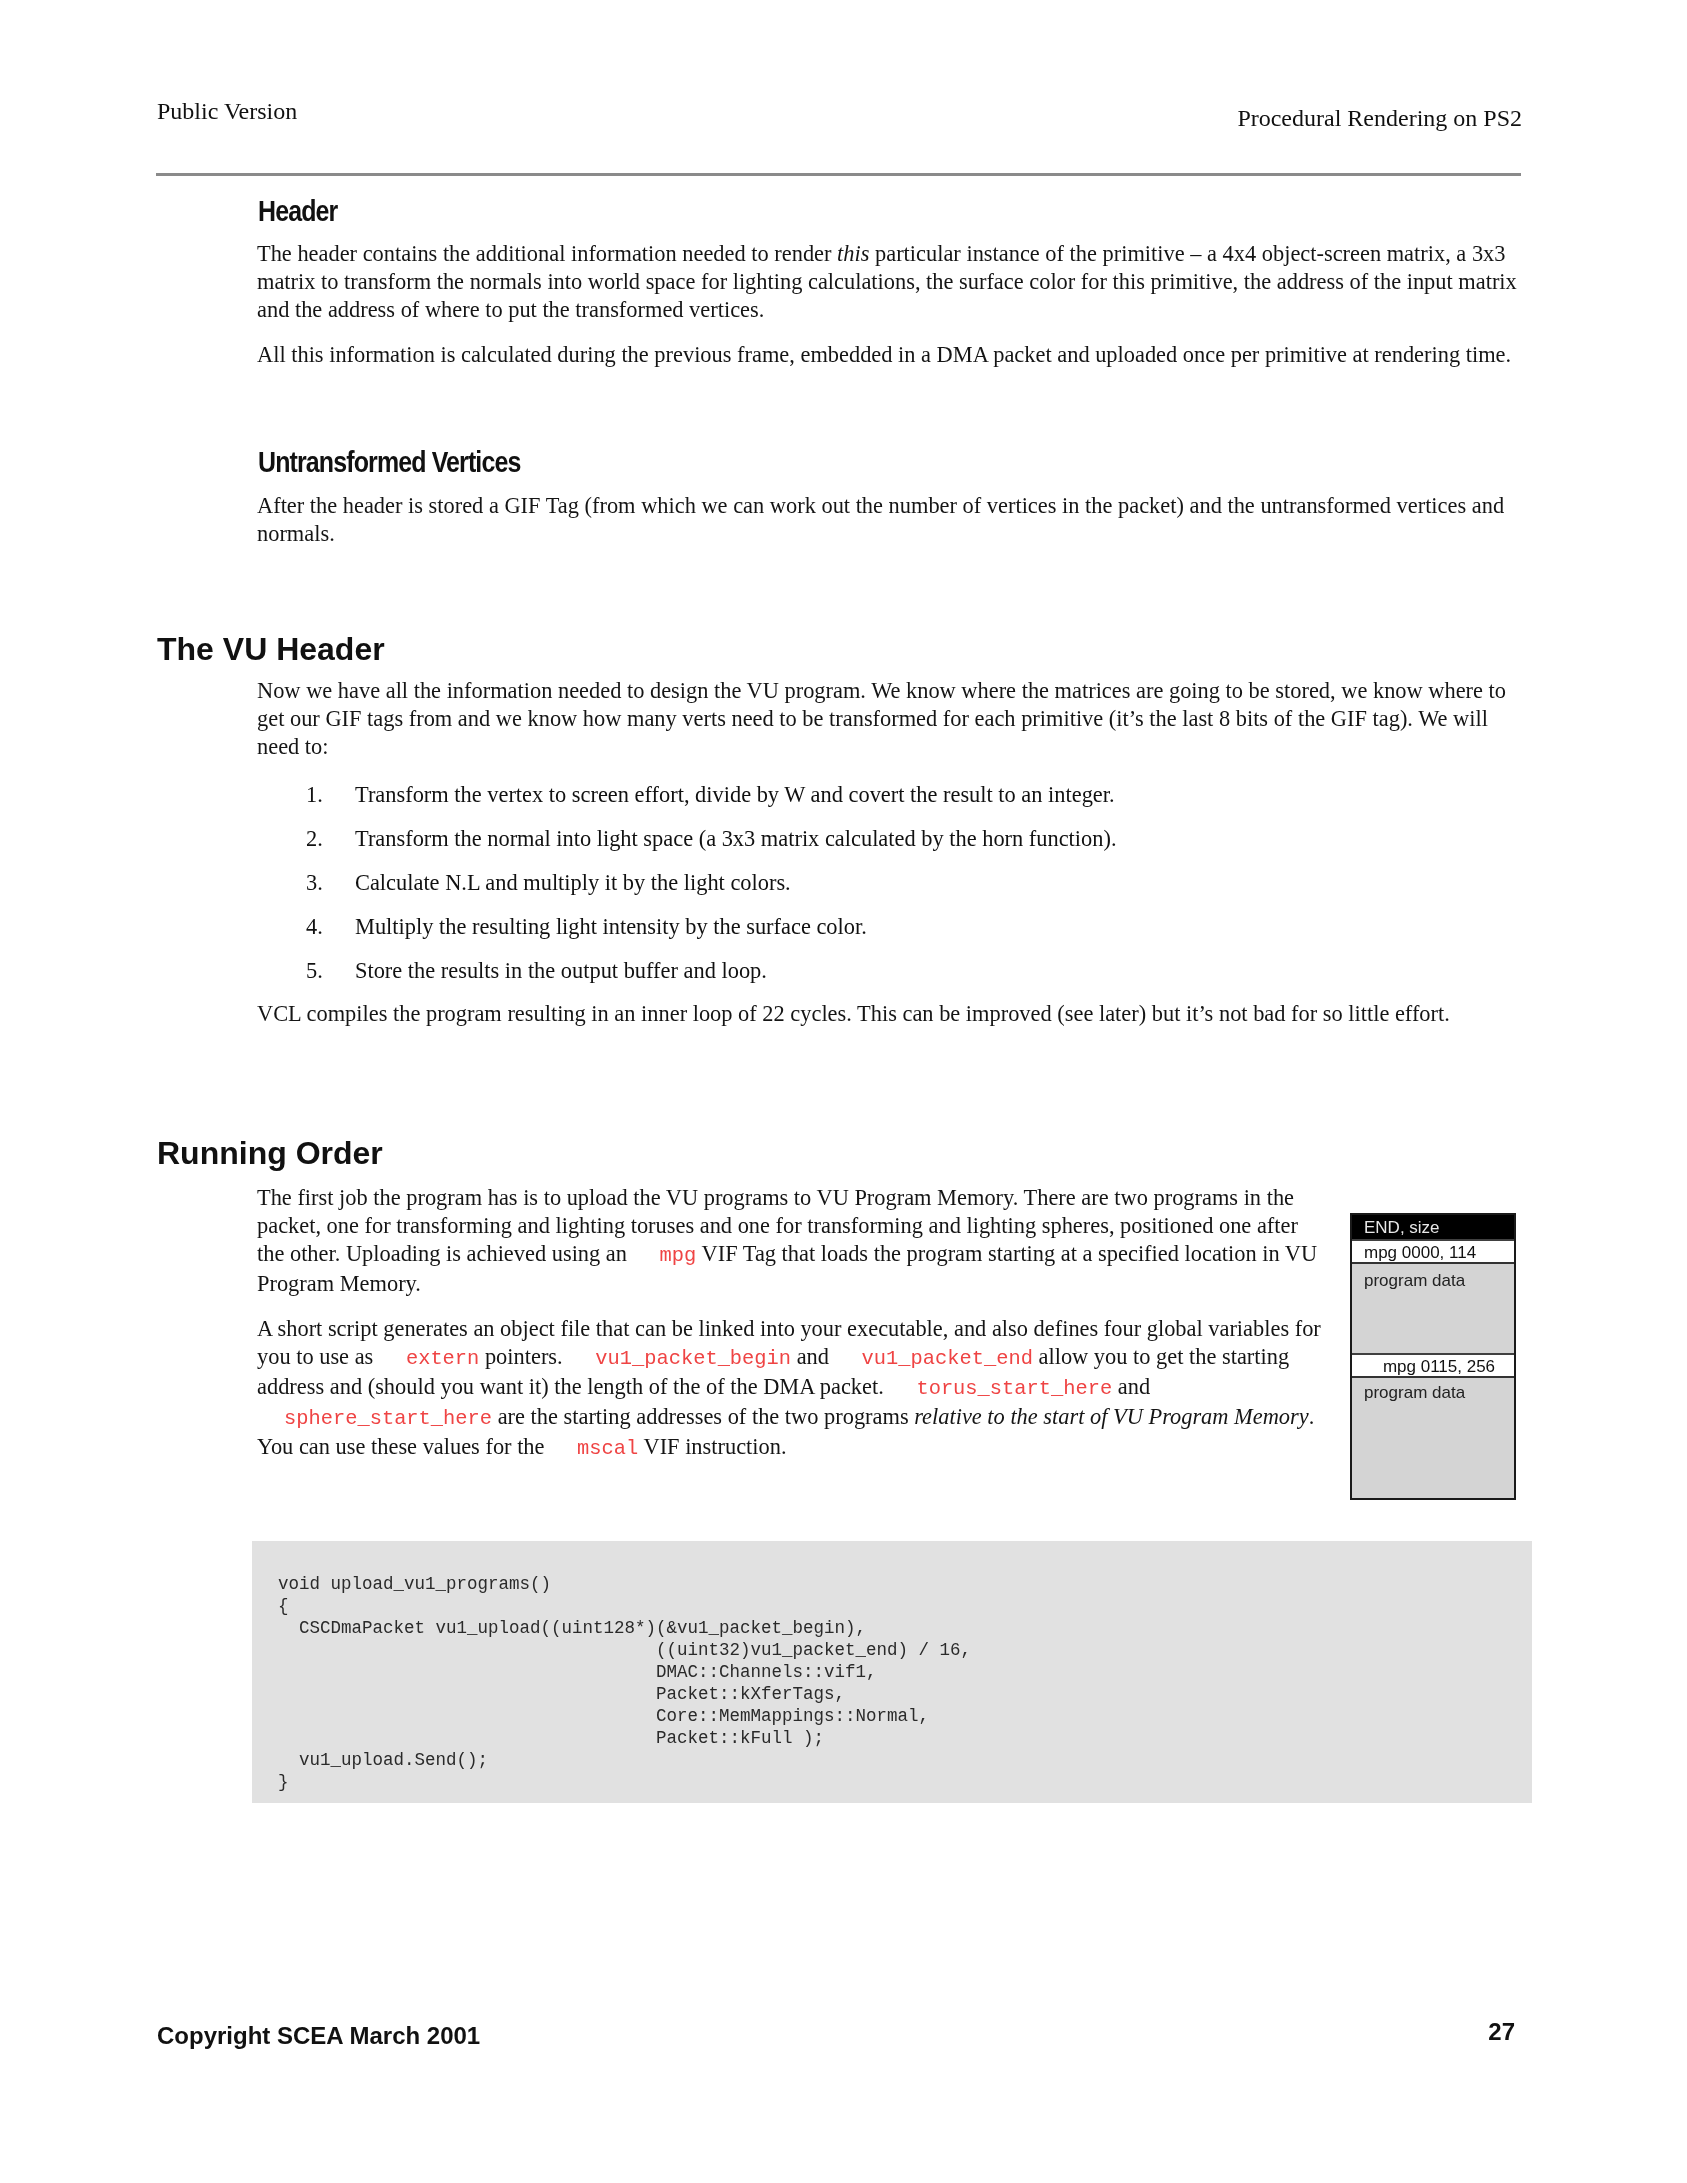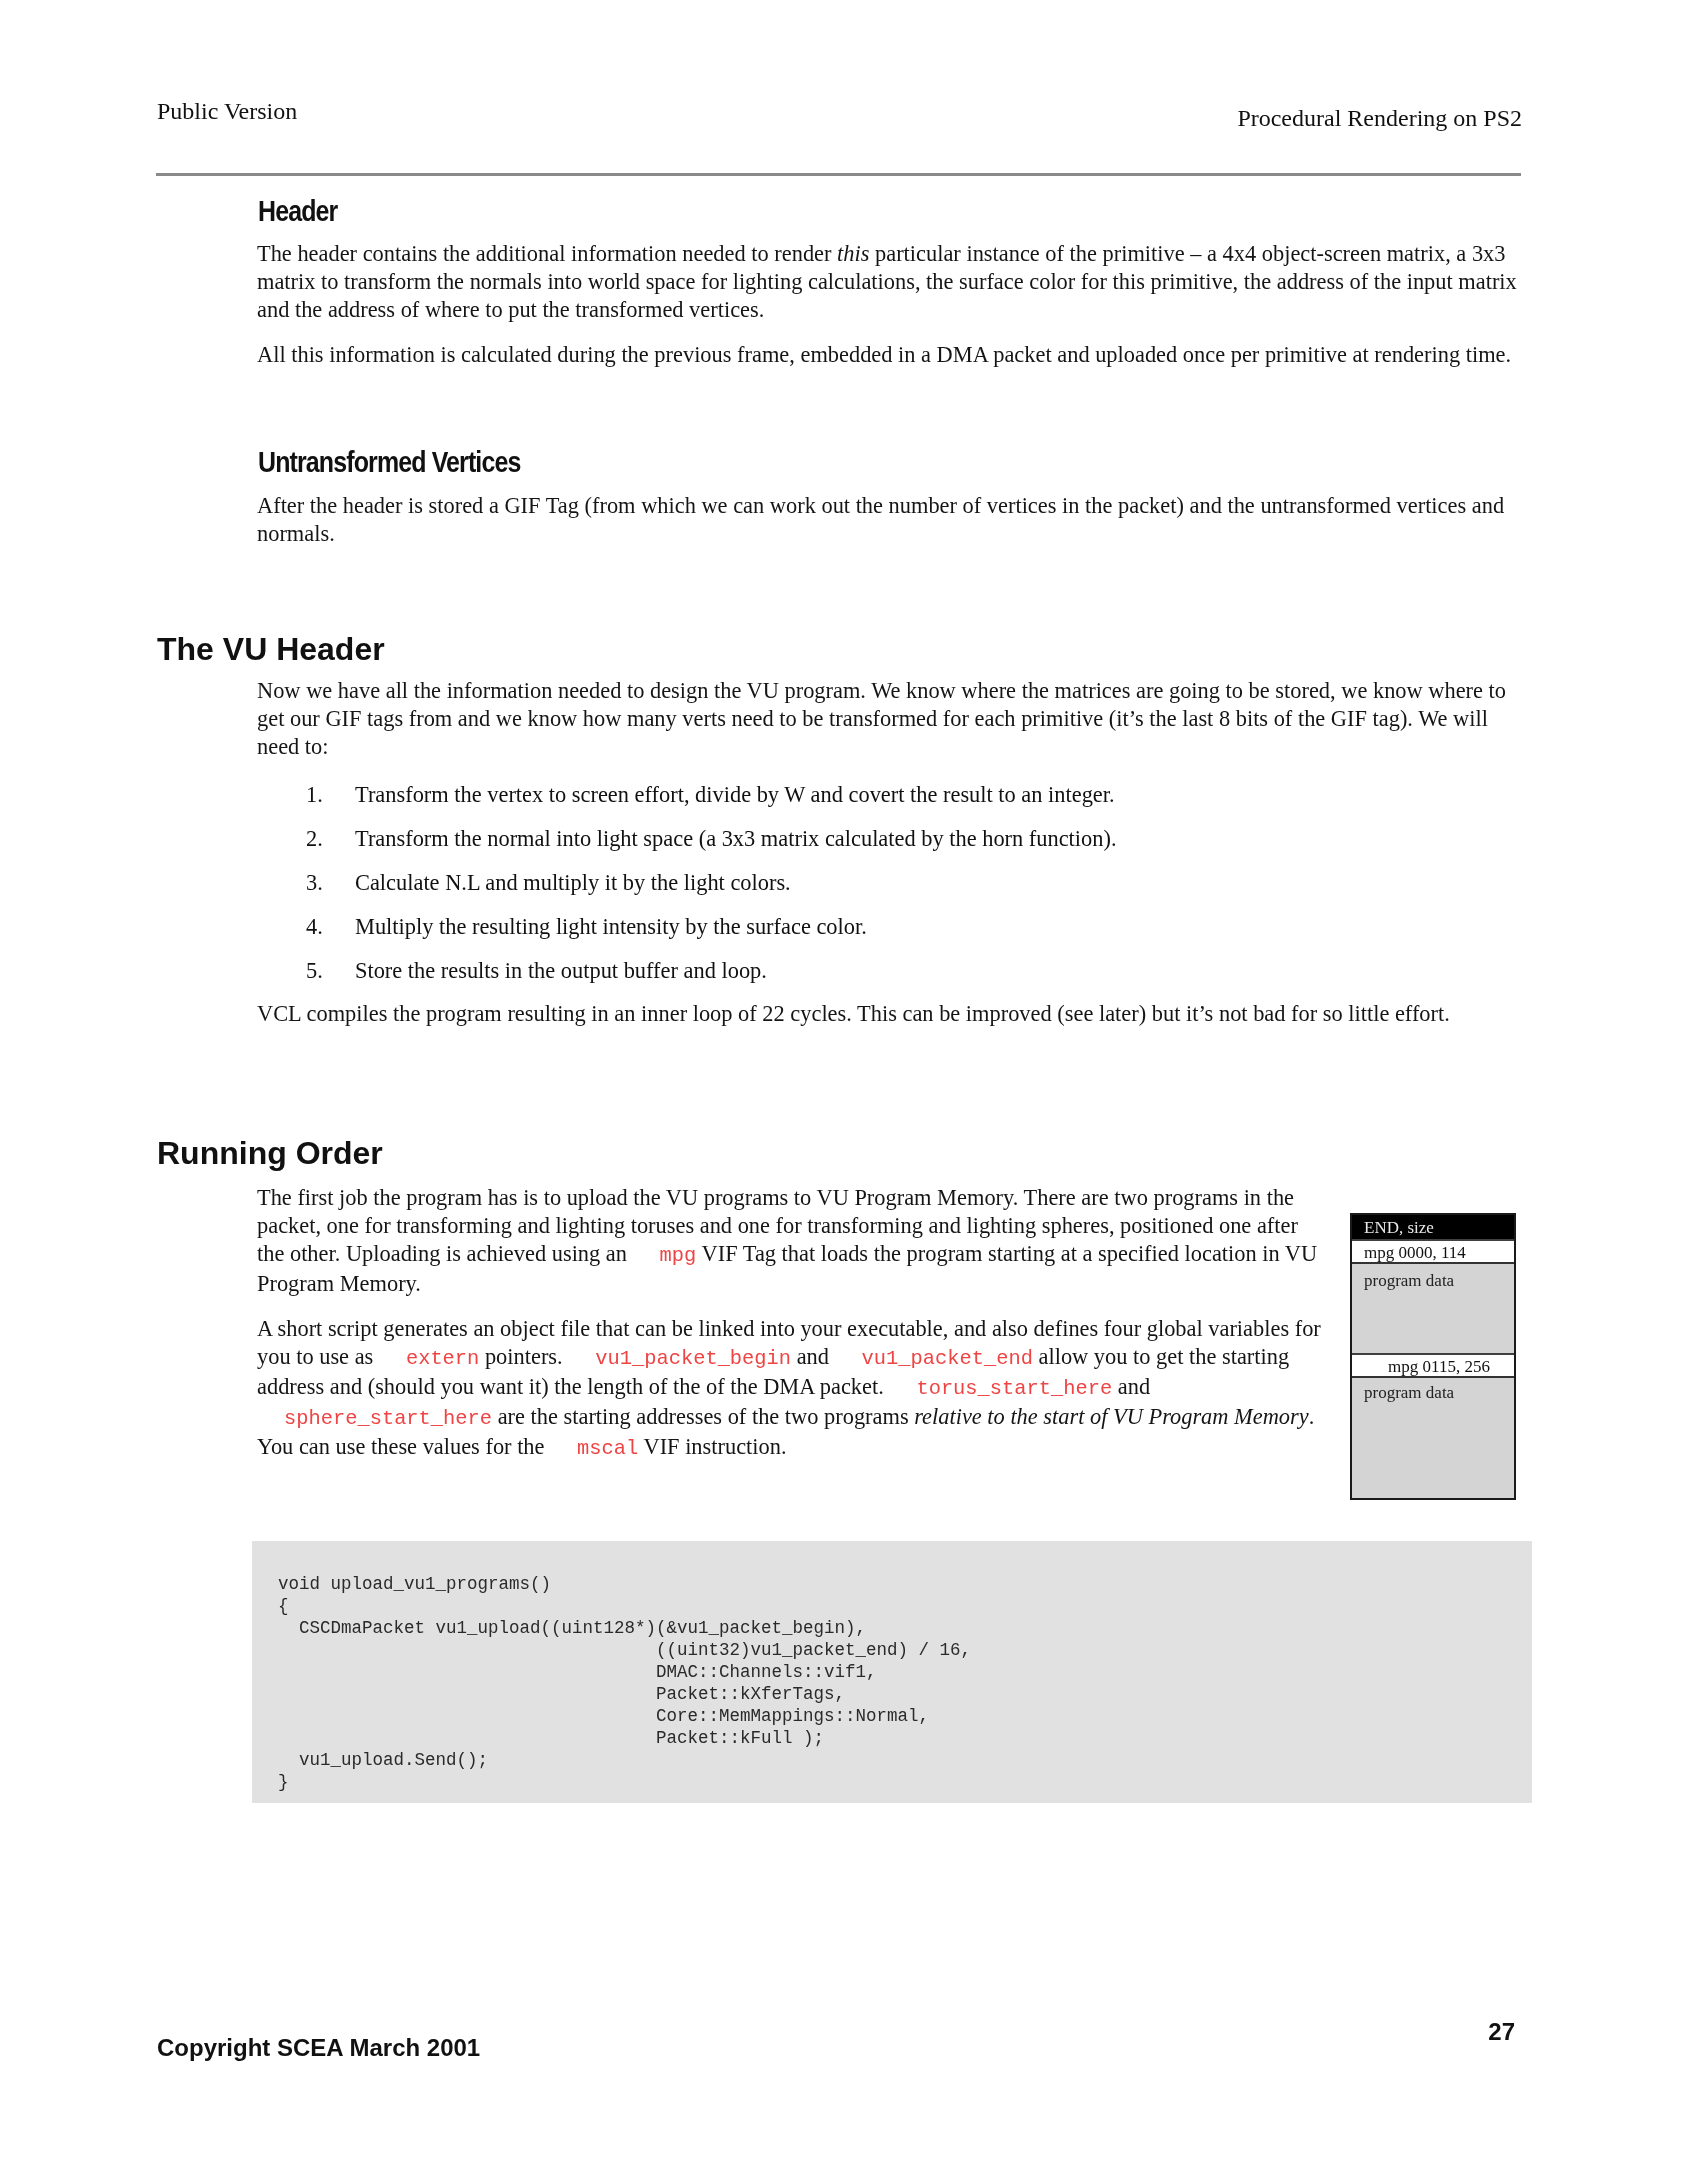--- a/index.html
+++ b/index.html
@@ -21,33 +21,33 @@
   .para code, .code-inline { font-family: "Liberation Mono", "DejaVu Sans Mono", monospace; font-size: 20.4px; color: #ef4444; margin-left: 27px; }
   .para em { font-style: italic; }
 
   .list { position: absolute; left: 306px; top: 778px; width: 1186px; margin: 0; padding: 0; list-style: none;
           font-family: "Liberation Serif", "DejaVu Serif", serif; font-size: 22.4px; }
   .list li { height: 44px; line-height: 33px; position: relative; }
   .list .num { position: absolute; left: 0; }
   .list .txt { position: absolute; left: 49px; white-space: nowrap; }
 
   .diagram { position: absolute; left: 1350px; top: 1213px; width: 166px; height: 287px; border: 2.6px solid #1a1a1a;
-             box-sizing: border-box; background: #d4d4d4; font-family: Liberation Serif, serif; font-size: 17px; }
+             box-sizing: border-box; background: #d4d4d4; font-family: Liberation Sans, sans-serif; font-size: 17px; }
   .diagram .cell { position: absolute; left: 0; right: 0; box-sizing: border-box; padding-left: 12px; }
   .diagram .end { top: 0; height: 26px; background: #000; color: #e8e8e8; line-height: 26px; }
   .diagram .mpg { background: #fff; color: #111; height: 25px; line-height: 24px; border-top: 2px solid #404040; border-bottom: 2px solid #333; }
   .diagram .data { color: #222; line-height: 26px; }
 
   .code-block { position: absolute; left: 252px; top: 1541px; width: 1280px; height: 262px; background: #e1e1e1; }
   .code-block pre { position: absolute; left: 26px; top: 32px; margin: 0; font-family: "Liberation Mono", "DejaVu Sans Mono", monospace;
                     font-size: 17.5px; line-height: 22px; color: #2a2a2a; }
 
   .footer { position: absolute; top: 2018px; left: 157px; width: 1358px; font-family: "Liberation Sans", "DejaVu Sans", sans-serif;
             font-weight: bold; font-size: 24px; }
-  .footer .left { position: absolute; left: 0; top: 16px; }
+  .footer .left { position: absolute; left: 0; top: 4px; }
   .footer .right { position: absolute; right: 0; top: 0; }
 </style>
 </head>
 <body>
 
 <div class="page-header serif">
   <span class="left">Public Version</span>
   <span class="right">Procedural Rendering on PS2</span>
 </div>
 <div class="rule"></div>

